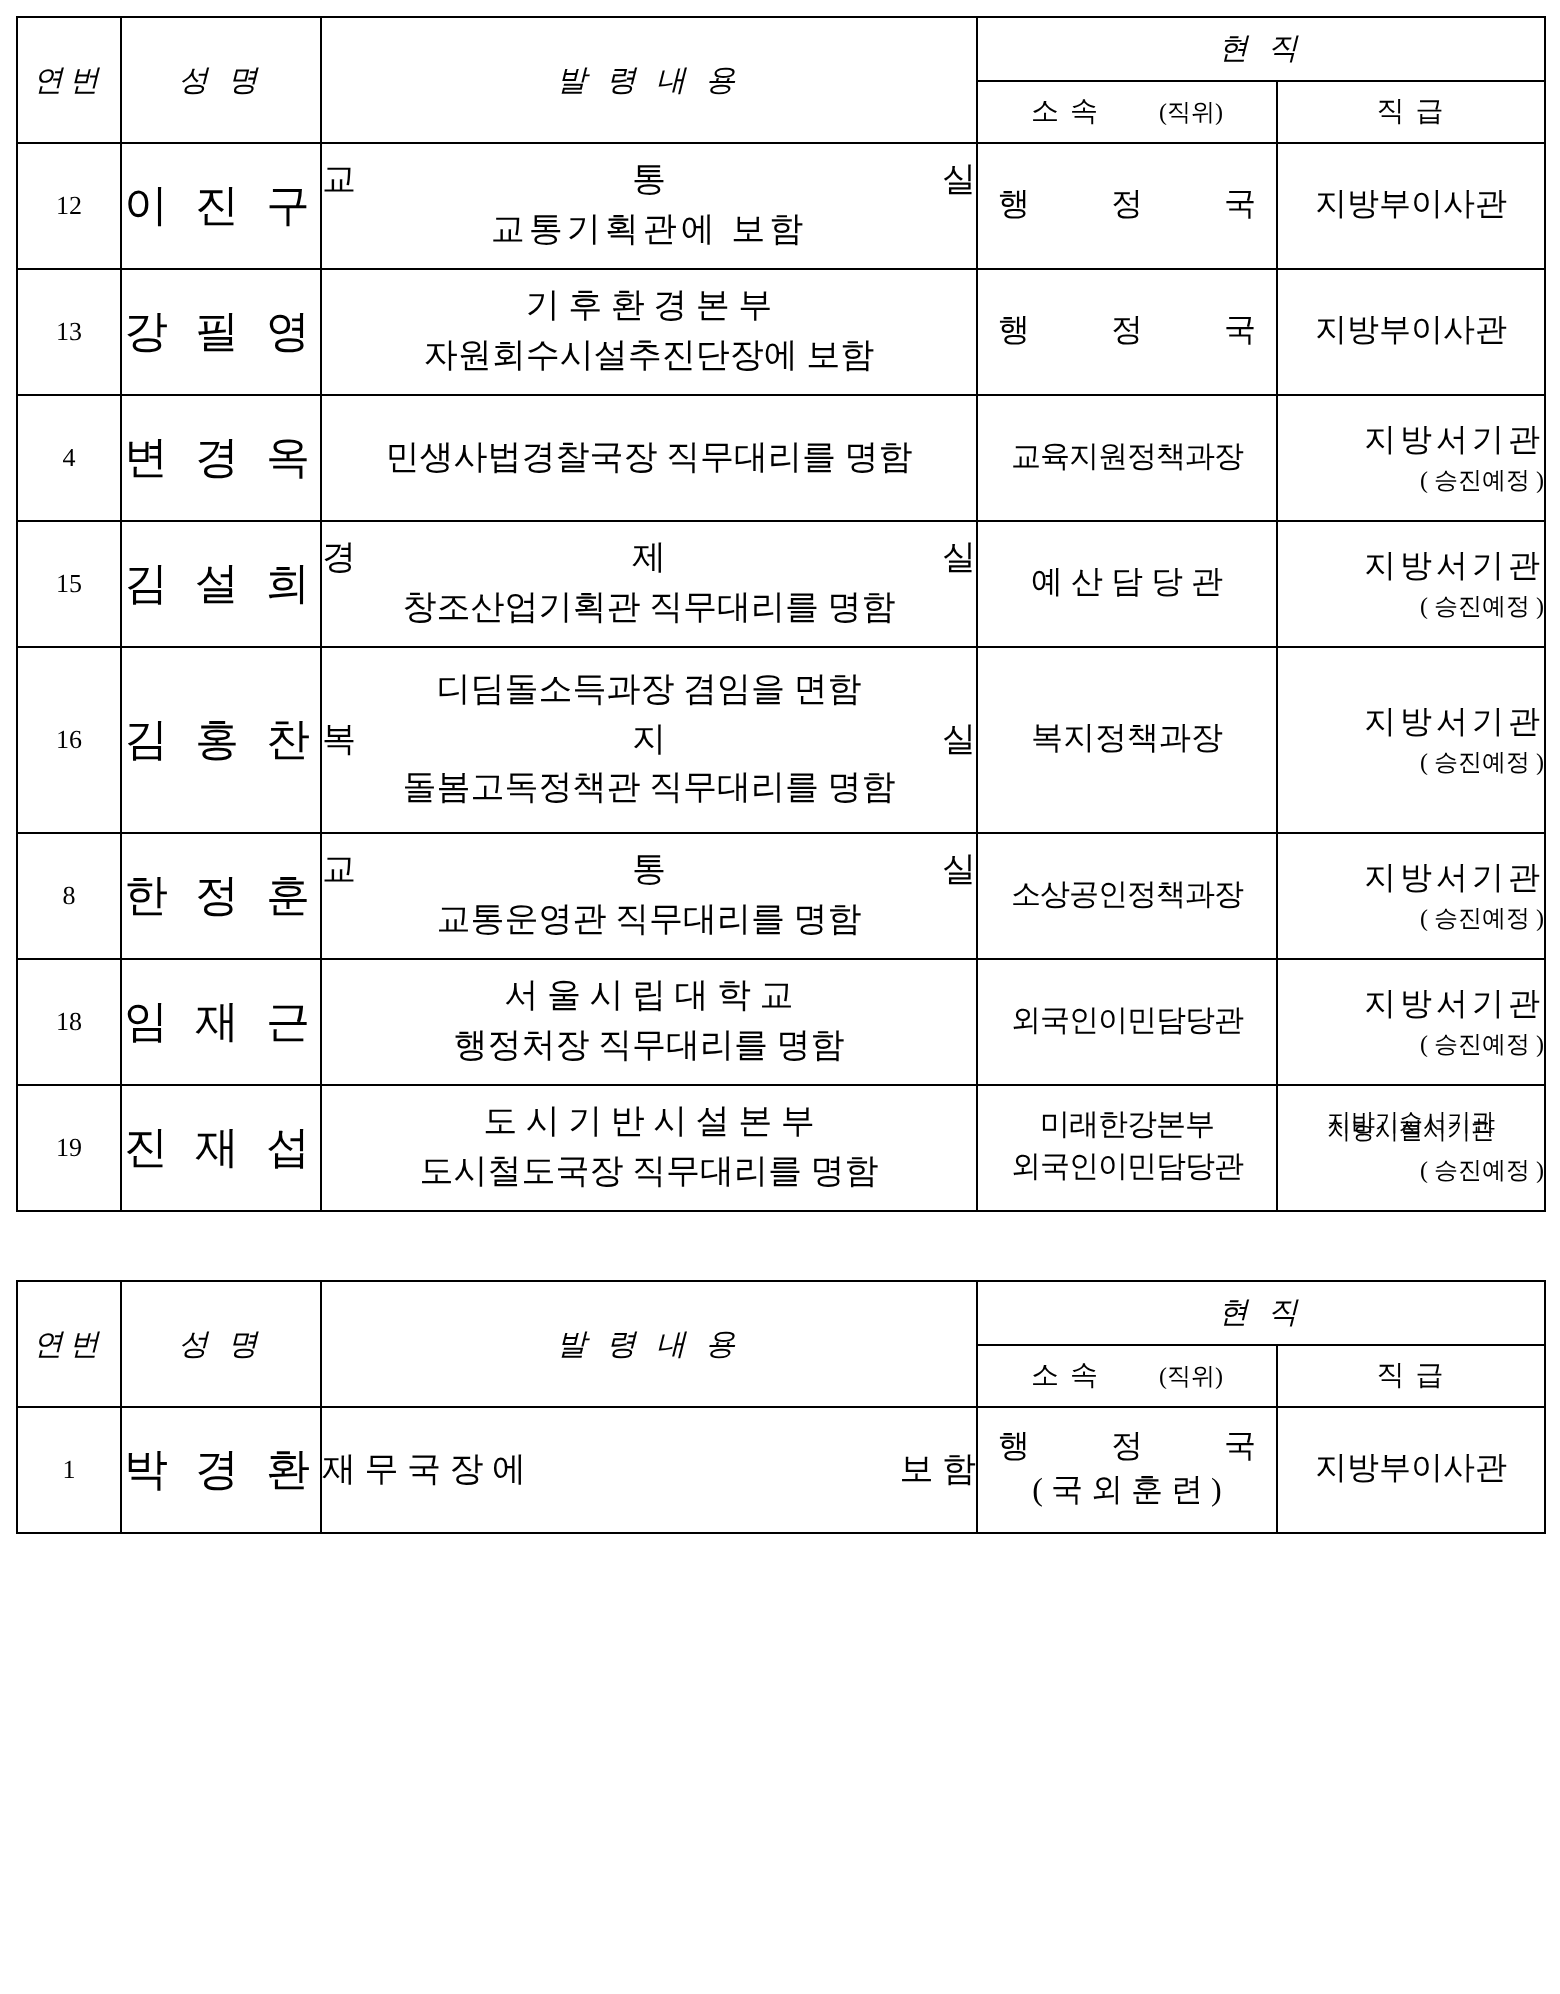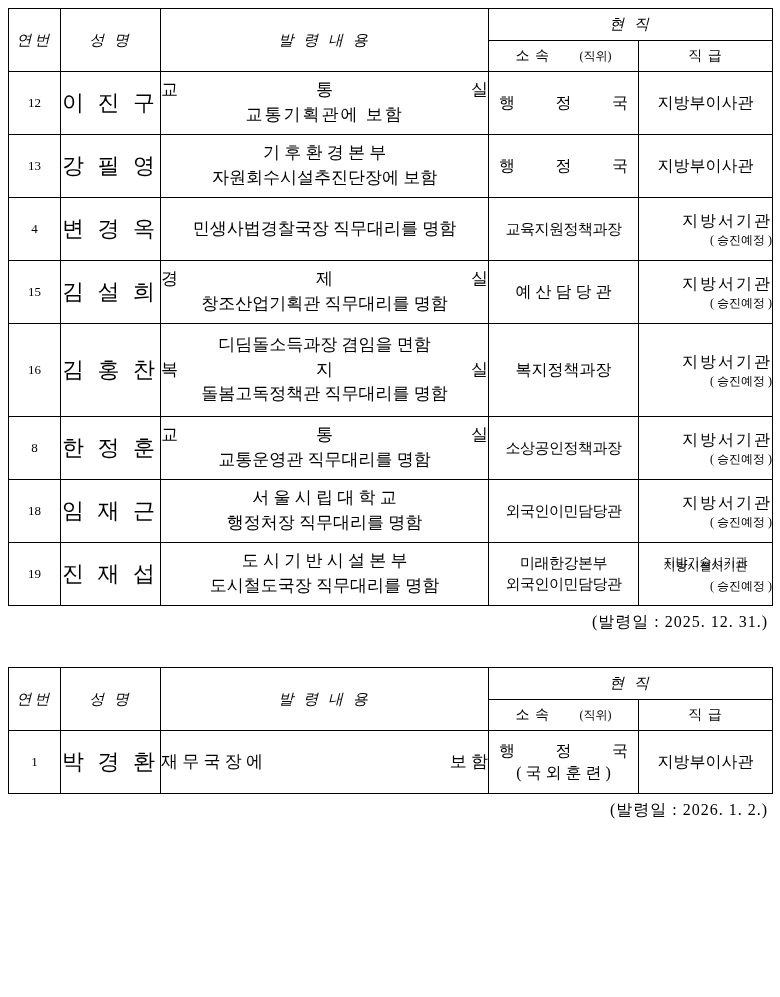--- a/index.html
+++ b/index.html
@@ -303,21 +303,20 @@
           <div class="overlap">
             <span class="r2">지방시설서기관</span>
             <span class="ov2 r2">지방기술서기관</span>
           </div>
           <div class="r2">( 승진예정 )</div>
         </td>
       </tr>
     </tbody>
   </table>
 
-  <div class="notedate">(발령일 : 2025. 12. 31.)</div>
 
   <div class="gap"></div>
 
   <table class="appt">
     <colgroup>
       <col class="c-no">
         <col class="c-name">
         <col class="c-order">
         <col class="c-dept">
         <col class="c-rank">
@@ -355,15 +354,14 @@
           </div>
           <div>( 국 외 훈 련 )</div>
         </td>
         <td class="rank">
           <div>지방부이사관</div>
         </td>
       </tr>
     </tbody>
   </table>
 
-  <div class="notedate">(발령일 : 2026. 1. 2.)</div>
 
 </div>
 
 </body></html>

